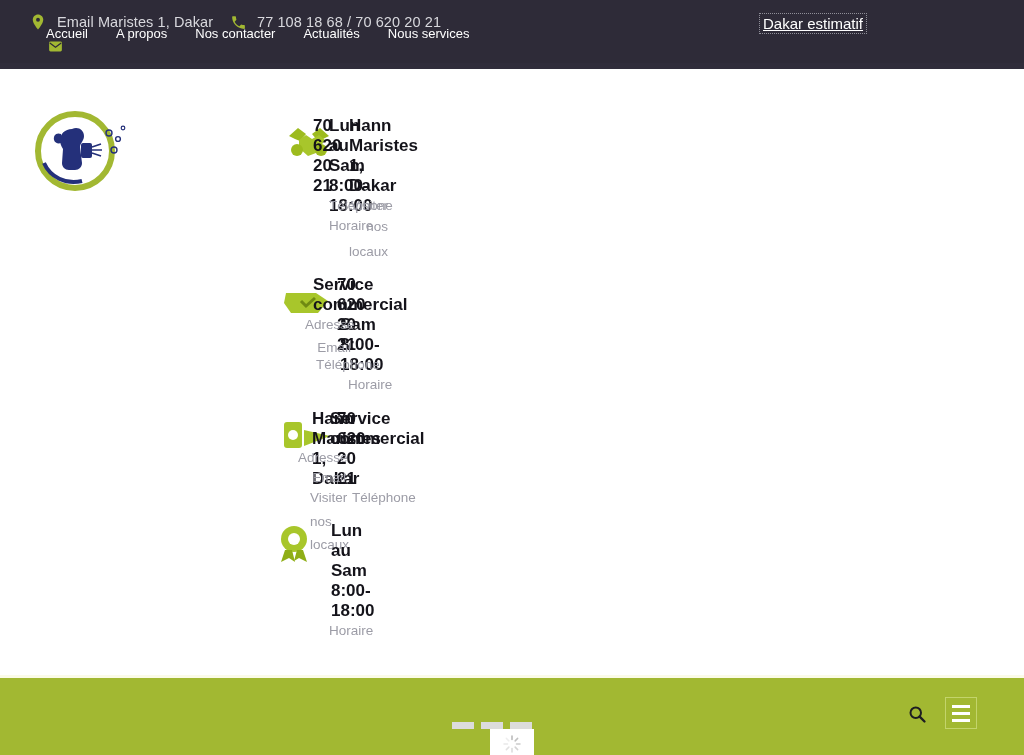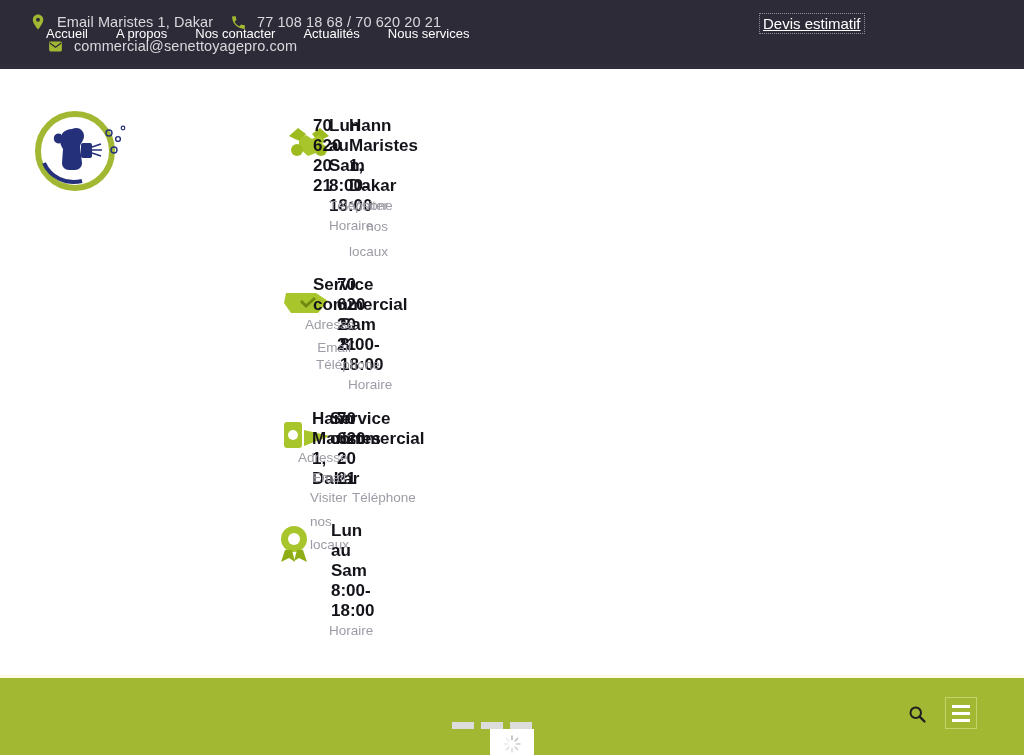--- a/index.html
+++ b/index.html
@@ -126,24 +126,23 @@
   <span class="tb-text">77 108 18 68 / 70 620 20 21</span>
 </div>
 
 <div class="tb-row tb-mail">
   <span class="tb-ico">
     <svg viewBox="0 0 24 24" width="17" height="17">
       <rect x="3" y="5" width="18" height="14" rx="2" fill="#a2b832"></rect>
       <path d="M4 7l8 6 8-6" stroke="#2e2b38" stroke-width="1.8" fill="none"></path>
     </svg>
   </span>
-  <span class="tb-text">commercial@senettoyagepro.com</span>
-</div>
-
-<a class="devis" href="#">Devis estimatif</a>
+</div>
+
+<a class="devis" href="#">Dakar estimatif</a>
 
 <div class="logo">
   <svg viewBox="0 0 110 92" width="110" height="92">
     <circle cx="45" cy="48" r="37" fill="none" stroke="#a2b832" stroke-width="6"></circle>
     <path d="M14 60c6 14 22 22 38 18" fill="none" stroke="#24307a" stroke-width="4"></path>
     <path d="M42 26c6-3 12 1 12 7 0 5-4 7-4 11l2 16c0 4-3 7-7 7h-6c-4 0-7-3-7-7l1-14c-2-3-3-6-3-9 0-6 5-11 12-11z" fill="#24307a"></path>
     <path d="M31 31c-5-2-8 2-7 6 1 3 4 4 7 3" fill="#24307a"></path>
     <rect x="51" y="40" width="11" height="15" rx="2" fill="#24307a"></rect>
     <path d="M62 44l9-3M62 47l10 0M62 50l9 3" stroke="#24307a" stroke-width="1.6" fill="none"></path>
     <circle cx="79" cy="30" r="3" fill="none" stroke="#24307a" stroke-width="1.4"></circle>

